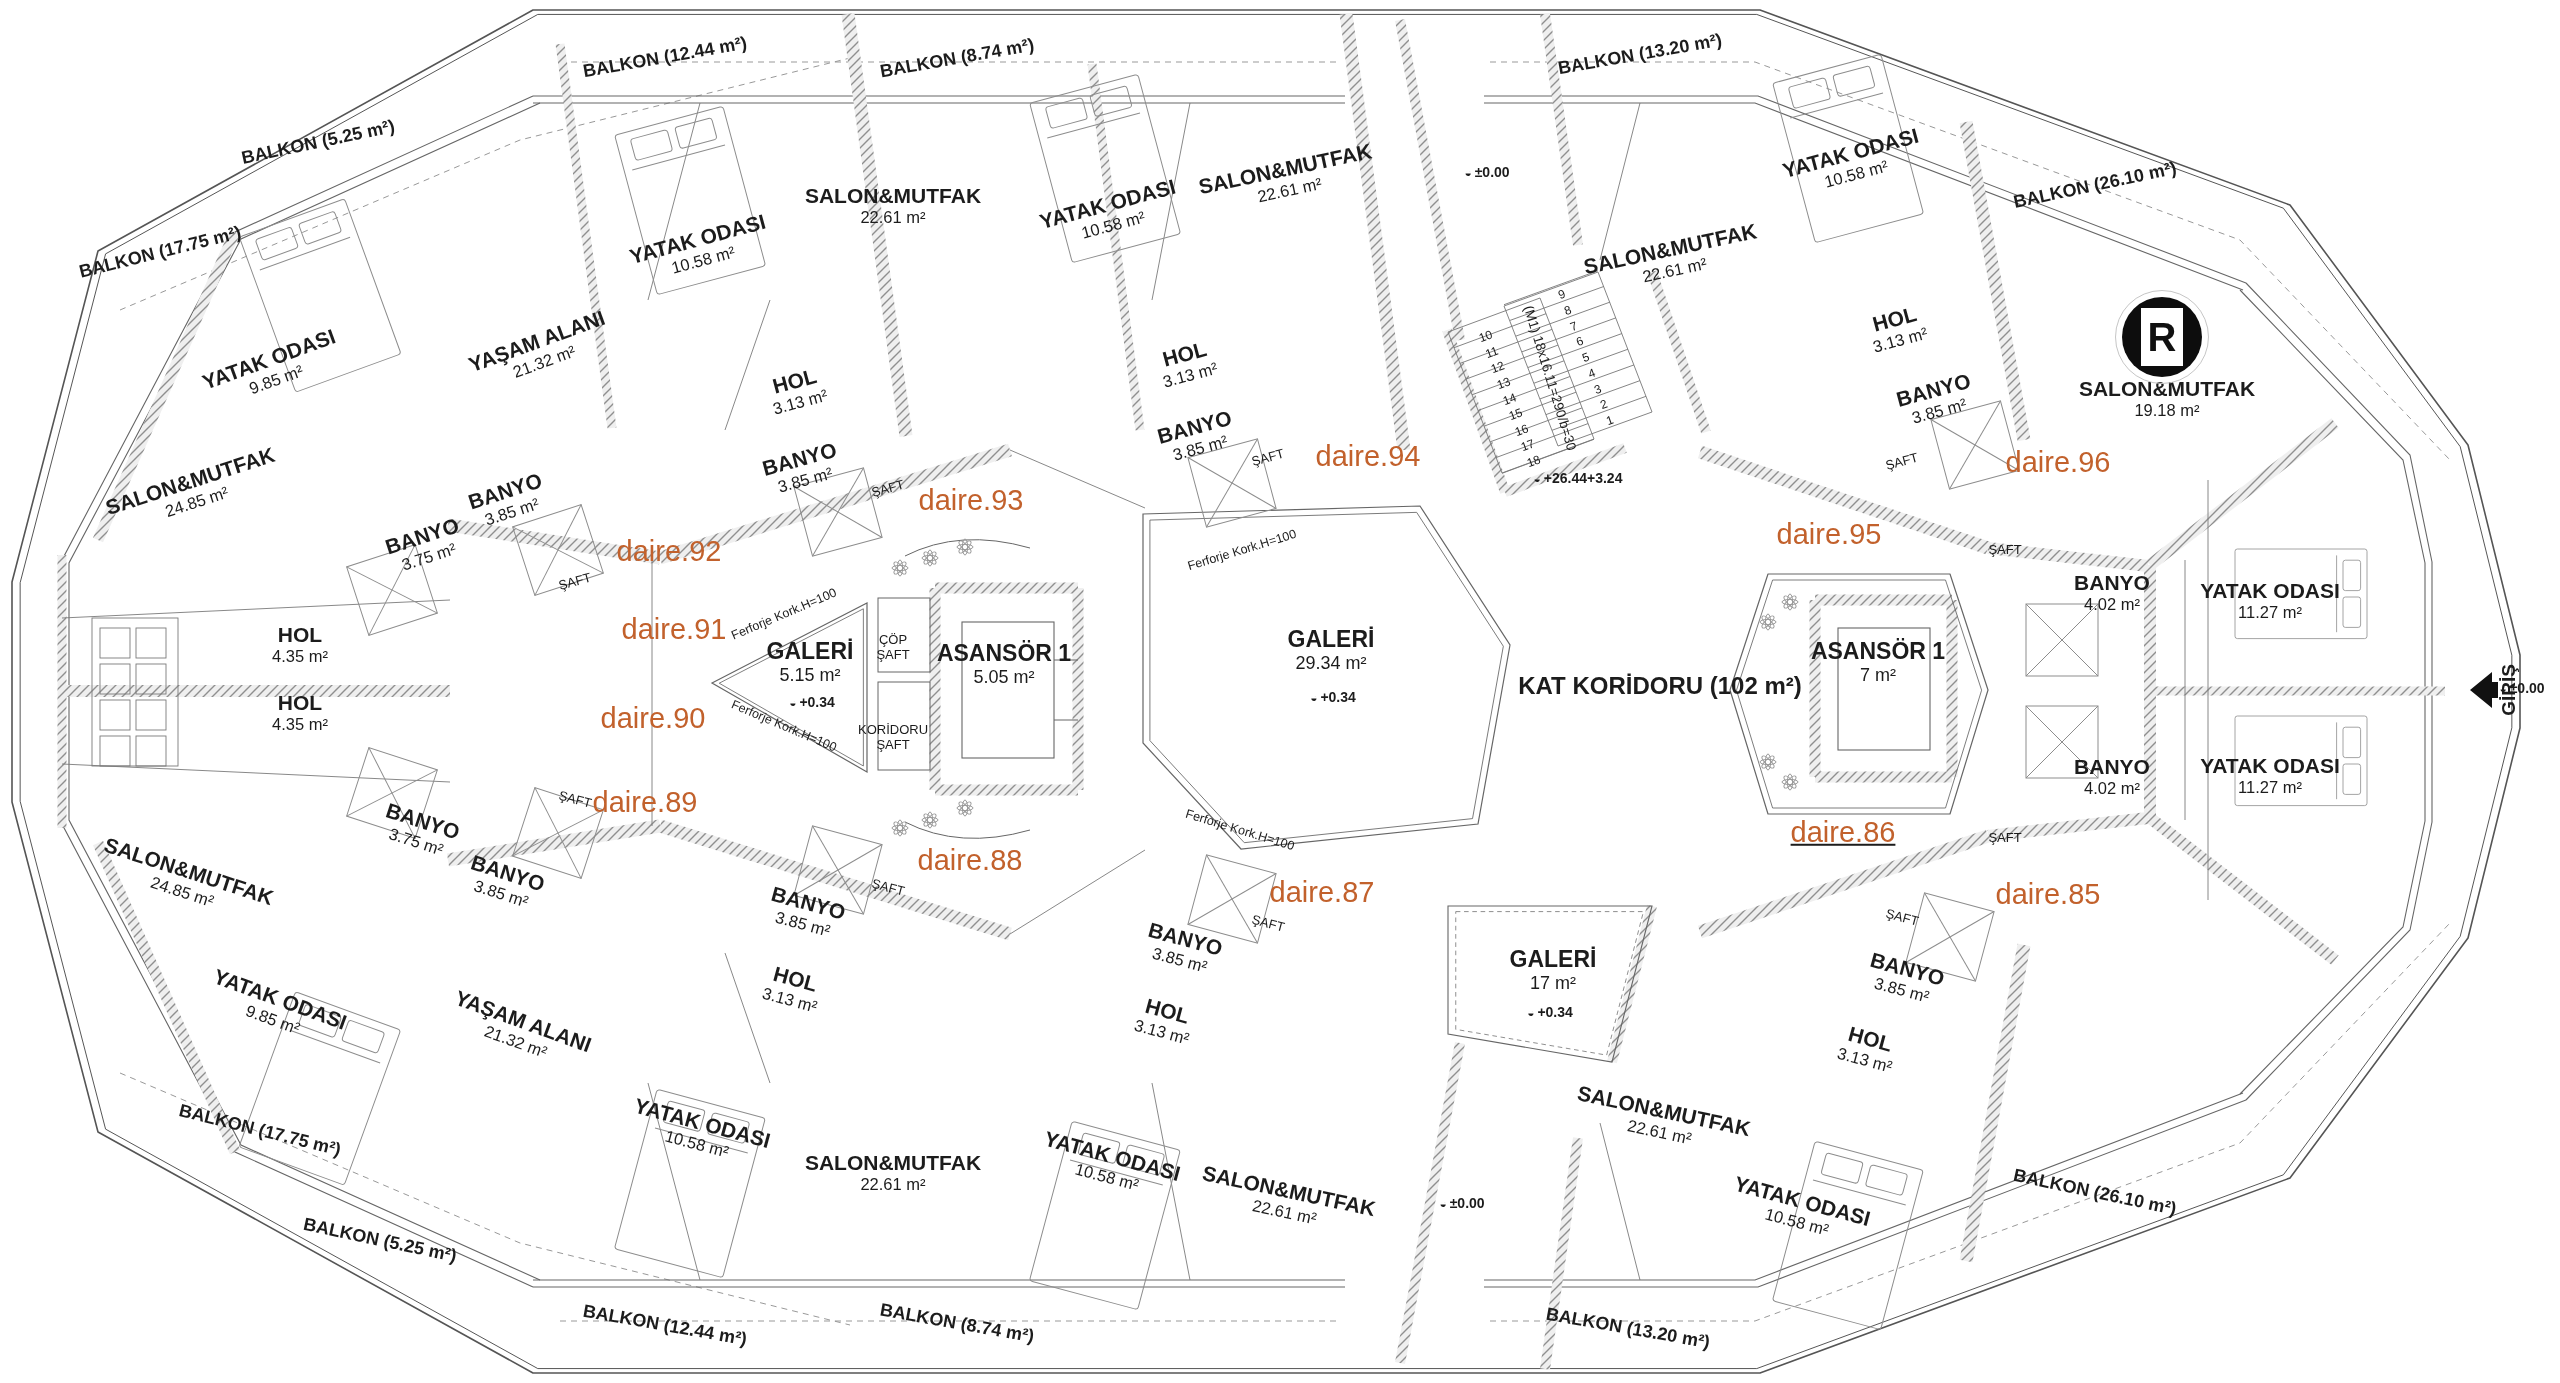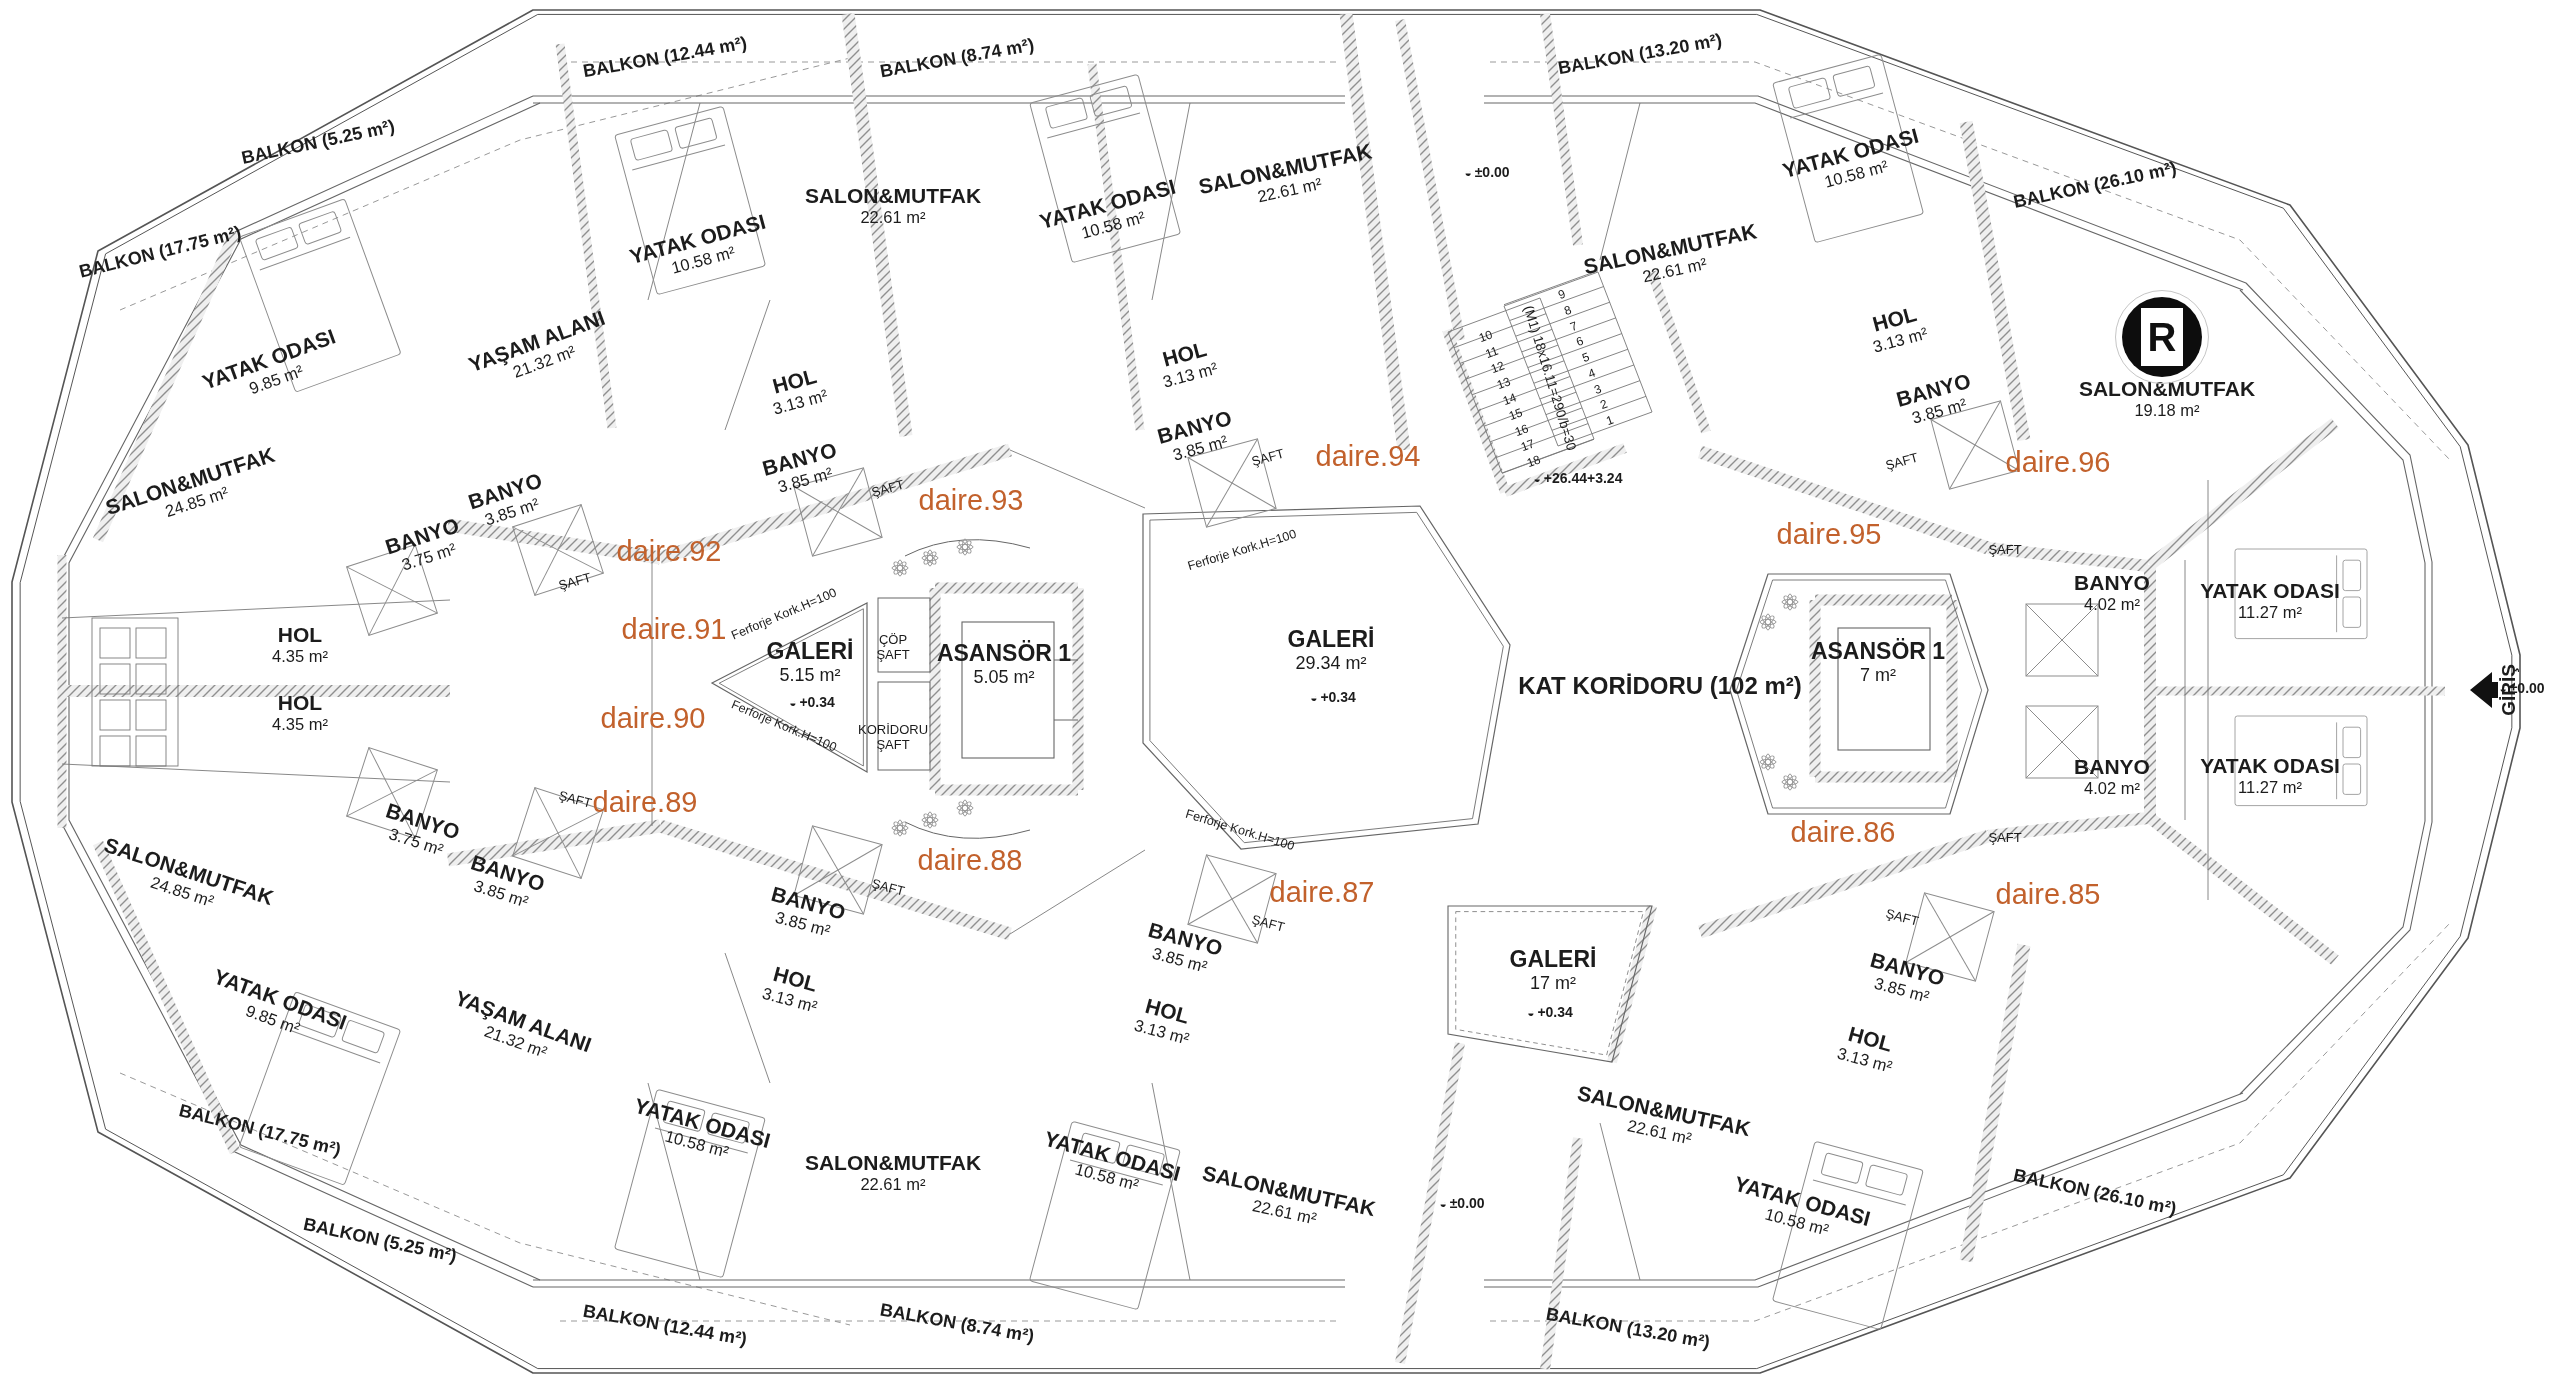--- a/index.html
+++ b/index.html
@@ -482,21 +482,21 @@
       </div>
       <div class="lbl apt" style="left: 1368px; top: 456px; transform: translate(-50%, -50%) rotate(0deg); text-align: center;">
         <span class="l1">daire.94</span>
       </div>
       <div class="lbl apt" style="left: 1322px; top: 892px; transform: translate(-50%, -50%) rotate(0deg);">
         <span class="l1">daire.87</span>
       </div>
       <div class="lbl apt" style="left: 1829px; top: 534px; transform: translate(-50%, -50%) rotate(0deg);">
         <span class="l1">daire.95</span>
       </div>
-      <div class="lbl apt" style="left: 1843px; top: 832px; transform: translate(-50%, -50%) rotate(0deg);">
+      <div class="lbl apt" style="left: 1843px; top: 832px; transform: translate(-50%, -50%) rotate(0deg); text-decoration: underline;">
         <span class="l1">daire.86</span>
       </div>
       <div class="lbl apt" style="left: 2058px; top: 462px; transform: translate(-50%, -50%) rotate(0deg);">
         <span class="l1">daire.96</span>
       </div>
       <div class="lbl apt" style="left: 2048px; top: 894px; transform: translate(-50%, -50%) rotate(0deg);">
         <span class="l1">daire.85</span>
       </div>
       <div class="lbl balk" style="left: 665px; top: 57px; transform: translate(-50%, -50%) rotate(-10deg);">
         <span class="l1">BALKON (12.44 m²)</span>

